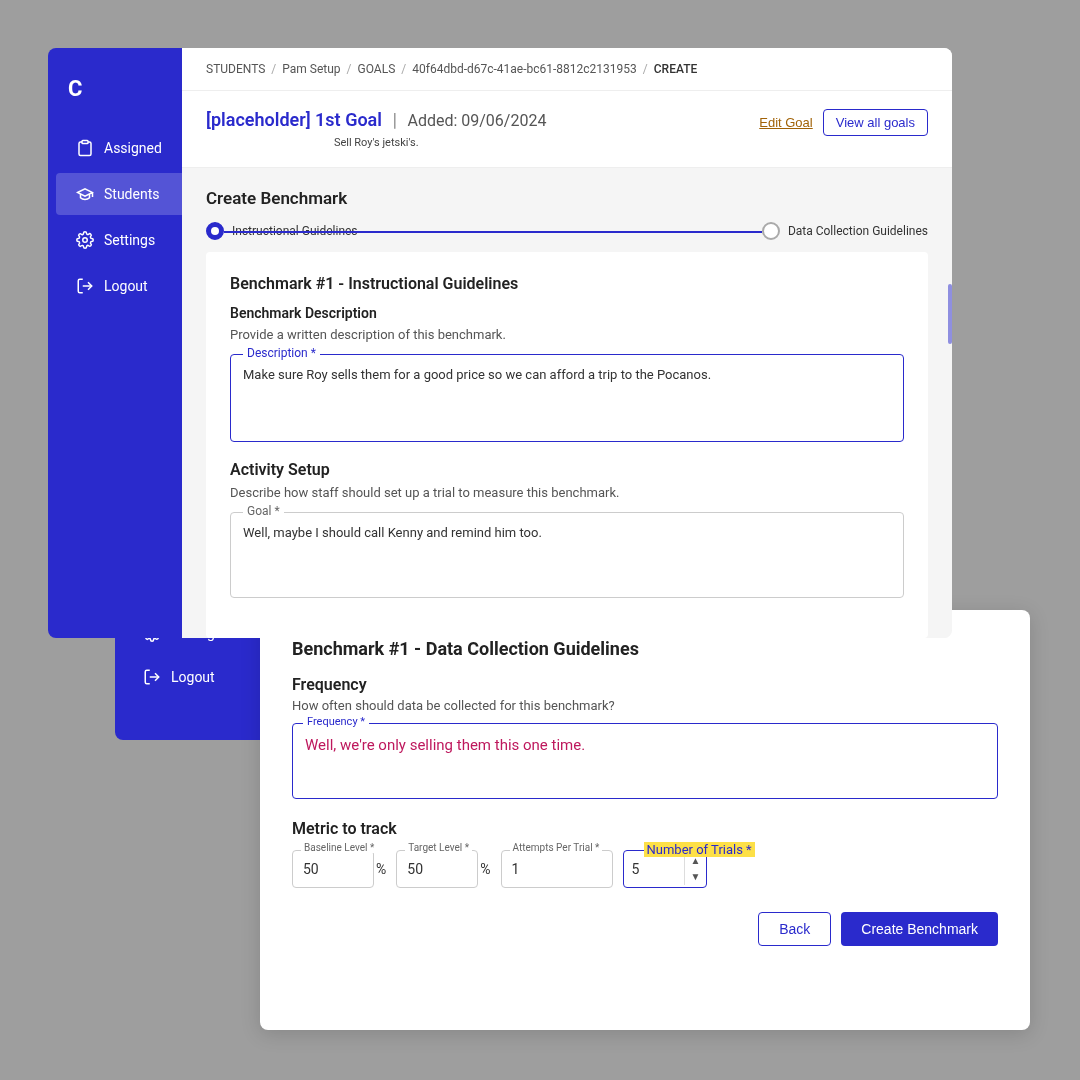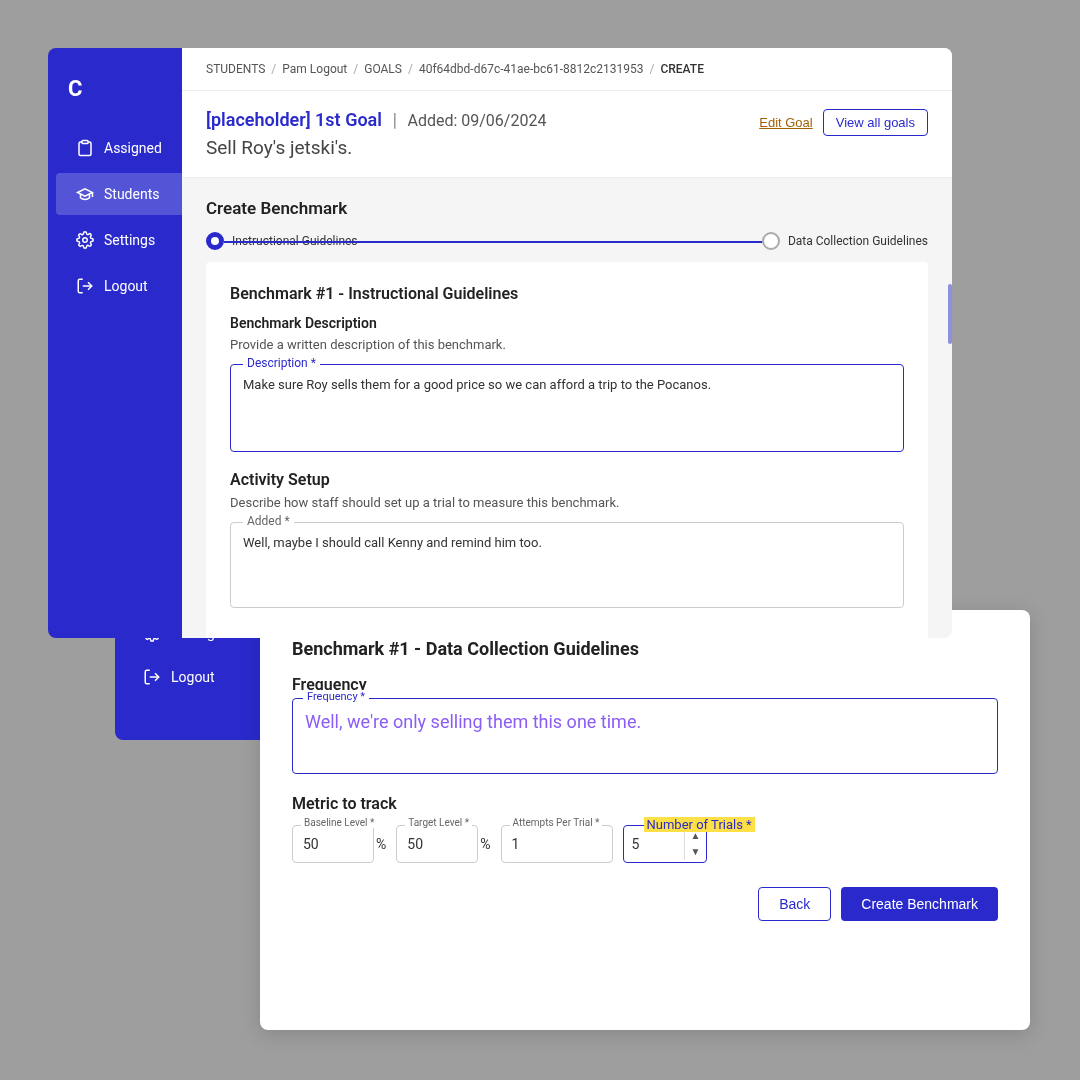--- a/index.html
+++ b/index.html
@@ -102,21 +102,21 @@
       font-size: 18px;
       color: #2a2acc;
       font-weight: 600;
     }
     .goal-title .added {
       color: #555;
       font-weight: 400;
       font-size: 16px;
     }
     .goal-title .pipe { color: #999; margin: 0 6px; }
-    .goal-description { font-size: 19px; color: #444; margin-top: 6px; }
+    .goal-description { font-size: 11px; color: #444; margin-top: 6px; text-align: center; }
     .goal-actions { display: flex; gap: 10px; align-items: center; flex-shrink: 0; }
     .btn-edit-goal {
       background: none;
       border: none;
       color: #a16207;
       font-size: 13px;
       cursor: pointer;
       text-decoration: underline;
     }
     .btn-view-goals {
@@ -273,22 +273,22 @@
       background: white;
       font-size: 11px;
       color: #2a2acc;
       padding: 0 4px;
     }
     .freq-field textarea {
       width: 100%;
       border: none;
       outline: none;
       padding: 12px;
-      font-size: 18px;
-      color: #8b5cf6;
+      font-size: 15px;
+      color: #be185d;
       resize: none;
       background: transparent;
       min-height: 70px;
       font-family: inherit;
     }
 
     .metric-heading {
       font-size: 16px;
       font-weight: 600;
       color: #222;
@@ -451,20 +451,21 @@
     </svg>
     <span>Logout</span>
   </div>
 </div>
 
 <div class="back-panel">
   <h2 class="back-section-title">Benchmark #1 - Data Collection Guidelines</h2>
 
   <div class="frequency-section">
     <div class="freq-heading">Frequency</div>
+    <div class="freq-desc">How often should data be collected for this benchmark?</div>
     <div class="freq-field">
       <span class="field-label">Frequency *</span>
       <textarea placeholder="Frequency *" style="">Well, we're only selling them this one time.</textarea>
     </div>
   </div>
 
   <div class="metric-heading">Metric to track</div>
   <div class="metric-row">
 
     <div class="metric-field-wrap">
@@ -544,21 +545,21 @@
     </svg>
     <span>Logout</span>
   </div>
 </div>
 
 <div class="main-panel">
 
   <div class="breadcrumb-bar">
     <span style="cursor:pointer;">STUDENTS</span>
     <span class="sep">/</span>
-    <span style="cursor:pointer;">Pam Logout</span>
+    <span style="cursor:pointer;">Pam Setup</span>
     <span class="sep">/</span>
     <span style="cursor:pointer;">GOALS</span>
     <span class="sep">/</span>
     <span style="cursor:pointer;">40f64dbd-d67c-41ae-bc61-8812c2131953</span>
     <span class="sep">/</span>
     <span class="current">CREATE</span>
   </div>
 
   <div class="goal-header">
     <div>
@@ -601,21 +602,21 @@
 
       <div class="field-container">
         <span class="field-label">Description *</span>
         <textarea rows="4" style="">Make sure Roy sells them for a good price so we can afford a trip to the Pocanos.</textarea>
       </div>
 
       <div class="activity-section">
         <div class="benchmark-section-title" style="font-size:16px;">Activity Setup</div>
         <div class="benchmark-section-desc">Describe how staff should set up a trial to measure this benchmark.</div>
         <div class="field-container setup-field">
-          <span class="field-label">Added *</span>
+          <span class="field-label">Goal *</span>
           <textarea rows="3" style="">Well, maybe I should call Kenny and remind him too.</textarea>
         </div>
       </div>
     </div>
   </div>
 
   <div class="scroll-hint"></div>
 </div>
 
 </body></html>

